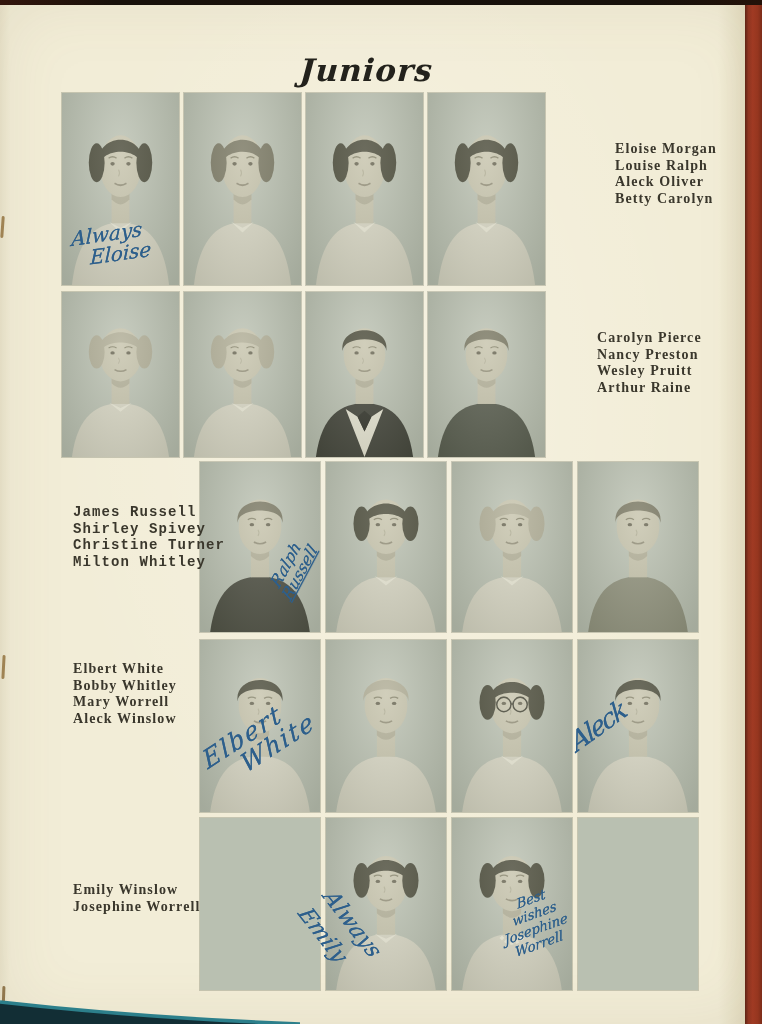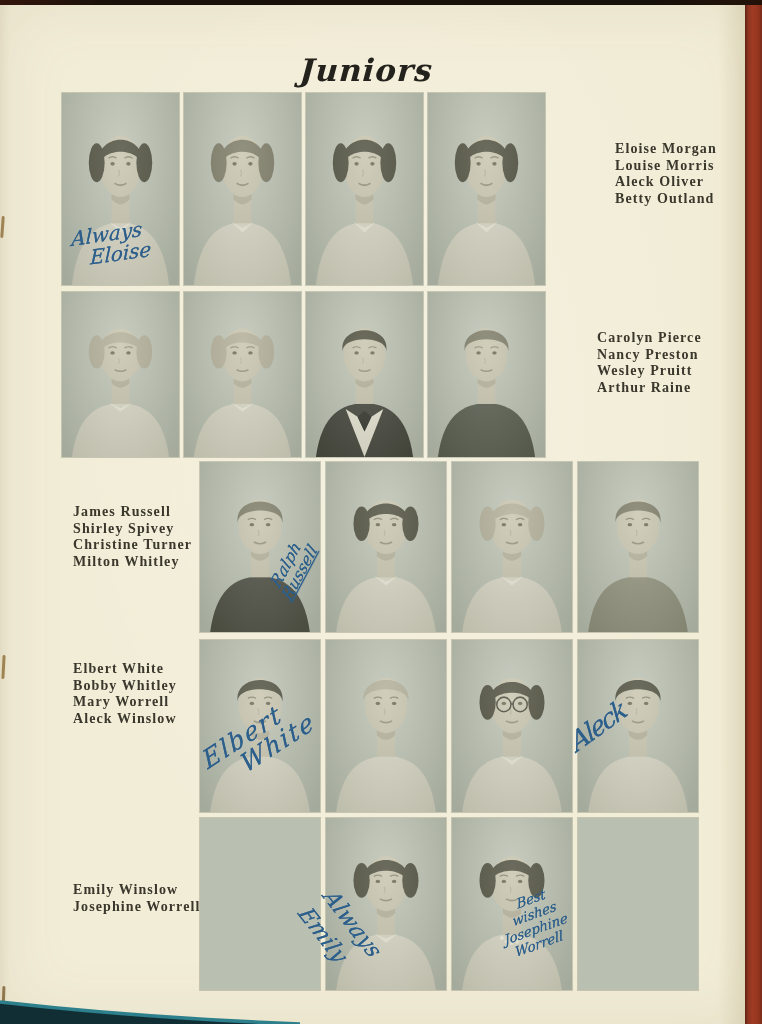--- a/index.html
+++ b/index.html
@@ -37,21 +37,21 @@
     color:#23221c;transform:skewX(-4deg);
   }
 
   .names{
     position:absolute;z-index:3;
     font-size:14px;line-height:16.5px;letter-spacing:1.1px;
     color:#3a372c;font-weight:bold;
   }
   [data-row="0"] .names{left:575px;top:141px;margin-left:40px;}
   [data-row="1"] .names{left:597px;top:330px;}
-  [data-row="2"] .names{left:73px;top:504px;}
+  [data-row="2"] .names{left:73px;top:504px;font-family:Liberation Mono, monospace;}
   [data-row="3"] .names{left:73px;top:661px;}
   [data-row="4"] .names{left:73px;top:882px;}
 
   .photos{position:absolute;display:flex;z-index:2;}
   [data-row="0"] .photos{left:62px;top:93px;gap:5px;}
   [data-row="1"] .photos{left:62px;top:292px;gap:5px;}
   [data-row="2"] .photos{left:200px;top:462px;gap:6px;}
   [data-row="3"] .photos{left:200px;top:640px;gap:6px;}
   [data-row="4"] .photos{left:200px;top:818px;gap:6px;}
 
@@ -185,23 +185,23 @@
           <ellipse cx="67" cy="62" rx="2.2" ry="1.6" fill="#6d6a57"></ellipse>
           <path d="M47,57 q4,-2.5 8,0 M63,57 q4,-2.5 8,0" stroke="#8a876f" stroke-width="1.2" fill="none"></path>
           <path d="M57,67 q2,3 0,6" stroke="#b2af97" stroke-width="1" fill="none"></path>
           <path d="M53,79 q6,3.5 12,0" stroke="#94907a" stroke-width="1.6" fill="none"></path>
           <path d="M48,113 L59,122 L70,113 L59,118 Z" fill="#e9e7d5"></path>
         </svg>
       </div>
     </div>
   <div class="names">
       <div>Eloise Morgan</div>
-      <div>Louise Morris</div>
+      <div>Louise Ralph</div>
       <div>Aleck Oliver</div>
-      <div>Betty Outland</div>
+      <div>Betty Carolyn</div>
     </div>
 </section>
 <section data-row="1">
   <div class="photos">
       <div class="photo">
         <svg viewBox="0 0 118 168" width="100%" height="100%" preserveAspectRatio="none">
           <rect width="118" height="168" fill="#bdc3b4"></rect>
           <path d="M10,168 C16,124 36,114 59,113 C82,114 102,124 108,168 Z" fill="#d9d7c5"></path>
           <path d="M50,90 h18 v24 h-18 z" fill="#c8c5ae"></path>
           <path d="M50,93 q9,9 18,0 v-6 h-18 z" fill="#b4b19a"></path>

